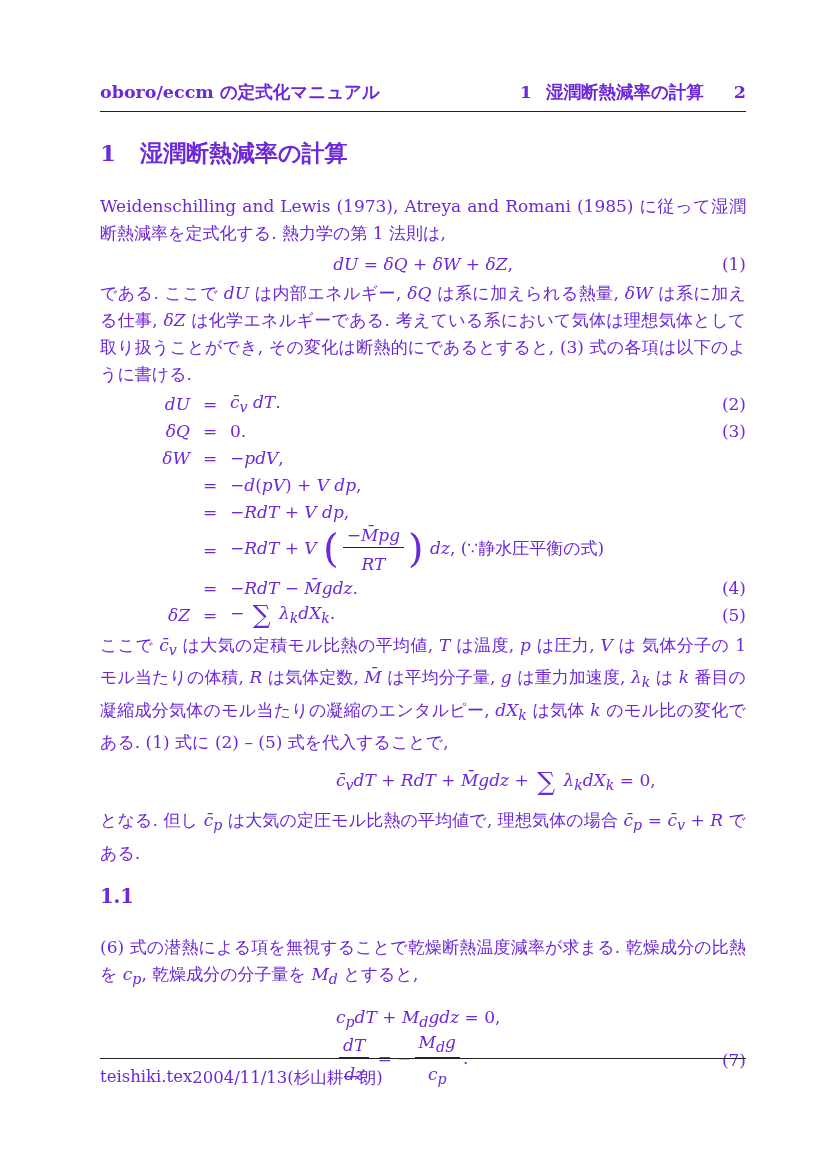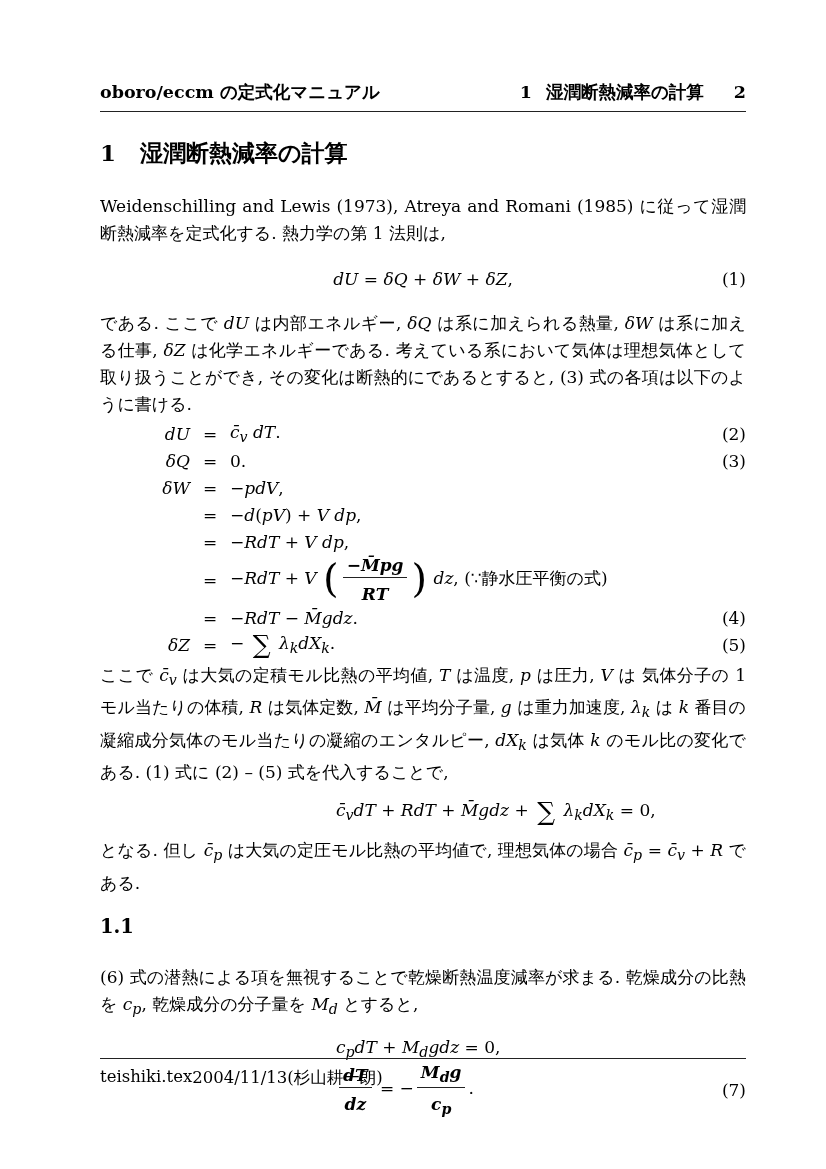--- a/index.html
+++ b/index.html
@@ -1,21 +1,21 @@
 <!DOCTYPE html>
 <html><head>
 <meta charset="utf-8">
 <style>
   * { margin:0; padding:0; box-sizing:border-box; }
   html,body { background:#ffffff; }
   .page {
     position:relative;
     width:782px; height:1169px;
     background:#ffffff;
-    color:#000000;
+    color:#6d28d9;
     font-family:"DejaVu Serif","Liberation Serif",serif;
     font-size:17px;
     overflow:hidden;
   }
   .content { position:absolute; left:100px; top:0; width:646px; }
 
   .goth { font-family:"DejaVu Sans","Liberation Sans",sans-serif; }
 
   
   .pagehead {
@@ -44,21 +44,21 @@
   }
   .subsec .secnum { margin-right:20px; }
 
   
   p.body { line-height:27px; text-align:justify; }
 
   
   .eqwrap {
     position:relative;
     display:flex; justify-content:center; align-items:center;
-    min-height:27px; margin:18px 0;
+    min-height:27px; margin:3px 0;
   }
   .eqnum {
     position:absolute; right:0; top:50%;
     transform:translateY(-50%);
     font-style:normal;
   }
   .align { margin:2px 0 4px; }
   .arow {
     position:relative;
     display:flex; align-items:center;
@@ -72,21 +72,21 @@
     position:relative;
     display:flex; align-items:center;
     min-height:27px;
     padding-left:236px;
   }
   .eqline.tall { min-height:42px; }
 
   
   .frac {
     display:inline-block; vertical-align:middle;
-    text-align:center; margin:0 3px;font-weight:bold;
+    text-align:center; margin:0 3px;
   }
   .frac .fn { display:block; padding:0 4px 2px; border-bottom:1.3px solid #222; }
   .frac .fd { display:block; padding:6px 4px 0; }
   .sum { font-size:25px; line-height:0; vertical-align:-4px; margin:0 3px; font-style:normal; }
   .bp  { font-size:40px; line-height:0; vertical-align:middle; position:relative; top:-2px; margin:0 1px; }
 
   
   .pagefoot {
     position:absolute; left:100px; top:1058px; width:646px;
     border-top:1.6px solid #222;

